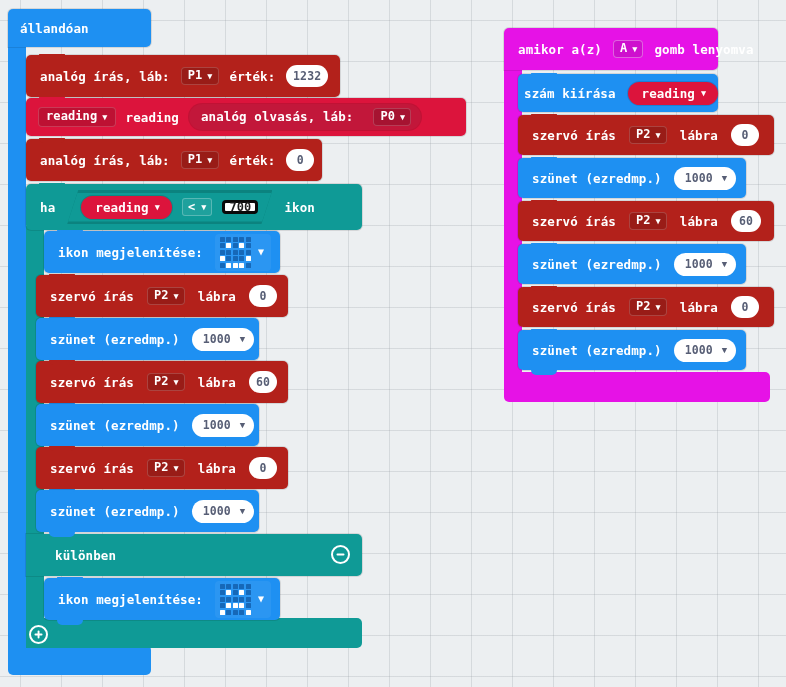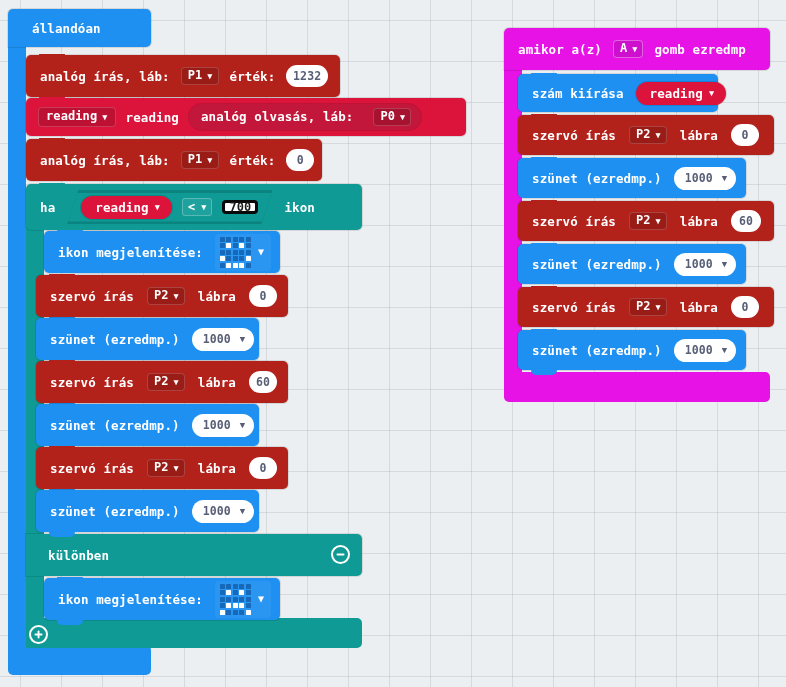--- a/index.html
+++ b/index.html
@@ -154,21 +154,21 @@
   .circ-icon svg{ display:block; }
 </style>
 </head>
 <body>
 
 <div id="canvas-grid"></div>
 
 <div>
 
   <div class="blk c-loop abs" style="left:8px; top:9px; width:143px; height:38px; border-bottom-left-radius:0; border-bottom-right-radius:5px; z-index:2;">
-    <span class="lbl" style="padding-left:24px;">állandóan</span>
+    <span class="lbl" style="padding-left:12px;">állandóan</span>
   </div>
 
   <div class="c-loop spine" style="left:8px; top:40px; width:18px; height:612px; border-radius:0; z-index:1;"></div>
 
   <div class="c-loop spine" style="left:8px; top:645px; width:143px; height:30px; border-top-left-radius:0; border-top-right-radius:5px; z-index:1;"></div>
 
   <div class="blk c-pins notch-top abs" style="left:26px; top:55px; width:314px; height:42px; z-index:4; gap:9px; padding:0 12px;">
     <span class="lbl">analóg írás, láb:</span>
     <span class="chip-drop">
       <span>P1</span>
@@ -218,21 +218,21 @@
             <span class="car">▼</span>
           </span>
           <span class="field-edit">700</span>
         </span>
       </span>
       <span class="lbl">ikon</span>
     </div>
 
     <div class="c-logic spine" style="left:26px; top:226px; width:18px; height:310px; border-radius:0; z-index:2;"></div>
 
-    <div class="blk c-logic abs" style="left:26px; top:534px; width:336px; height:42px; z-index:3; border-radius:0 5px 5px 0; padding:0 20px;">
+    <div class="blk c-logic abs" style="left:26px; top:534px; width:336px; height:42px; z-index:3; border-radius:0 5px 5px 0; padding:0 27px;">
       <span class="lbl">különben</span>
       <span class="circ-icon" style="right:12px; top:11px;">
         <svg width="11" height="11" viewBox="0 0 11 11">
             <rect x="1.5" y="4.6" width="8" height="1.9" rx="0.9" fill="#fff"></rect>
           </svg>
       </span>
     </div>
 
     <div class="c-logic spine" style="left:26px; top:572px; width:18px; height:68px; border-radius:0; z-index:2;"></div>
 
@@ -363,32 +363,32 @@
           <i></i>
           <i class="on"></i>
         </span>
       <span class="car" style="font-size:10px;">▼</span>
     </span>
   </div>
 </div>
 
 <div>
 
-  <div class="blk c-input abs" style="left:504px; top:28px; width:266px; height:42px; z-index:3; gap:9px; padding:0 12px; border-bottom-left-radius:0; border-bottom-right-radius:5px;">
+  <div class="blk c-input abs" style="left:504px; top:28px; width:214px; height:42px; z-index:3; gap:9px; padding:0 12px; border-bottom-left-radius:0; border-bottom-right-radius:5px;">
     <span class="lbl">amikor a(z)</span>
     <span class="chip-drop on-magenta">
       <span>A</span>
       <span class="car">▼</span>
     </span>
-    <span class="lbl">gomb ezredmp</span>
+    <span class="lbl">gomb lenyomva</span>
   </div>
   <div class="c-input spine" style="left:504px; top:64px; width:18px; height:316px; border-radius:0; z-index:1;"></div>
   <div class="c-input spine" style="left:504px; top:372px; width:266px; height:30px; border-radius:0 5px 5px 5px; z-index:1;"></div>
 
-  <div class="blk c-loop notch-top abs" style="left:518px; top:74px; width:200px; height:38px; z-index:5; gap:10px; padding:0 12px;">
+  <div class="blk c-loop notch-top abs" style="left:518px; top:74px; width:200px; height:38px; z-index:5; gap:10px; padding:0 4px;">
     <span class="lbl">szám kiírása</span>
     <span class="reporter" style="padding:4px 12px 4px 14px;">
       <span>reading</span>
       <span class="car">▼</span>
     </span>
   </div>
 
   <div class="blk c-pins notch-top abs" style="left:518px; top:115px; width:256px; height:40px; z-index:5; gap:11px; padding:0 12px;">
     <span class="lbl">szervó írás</span>
     <span class="chip-drop">

